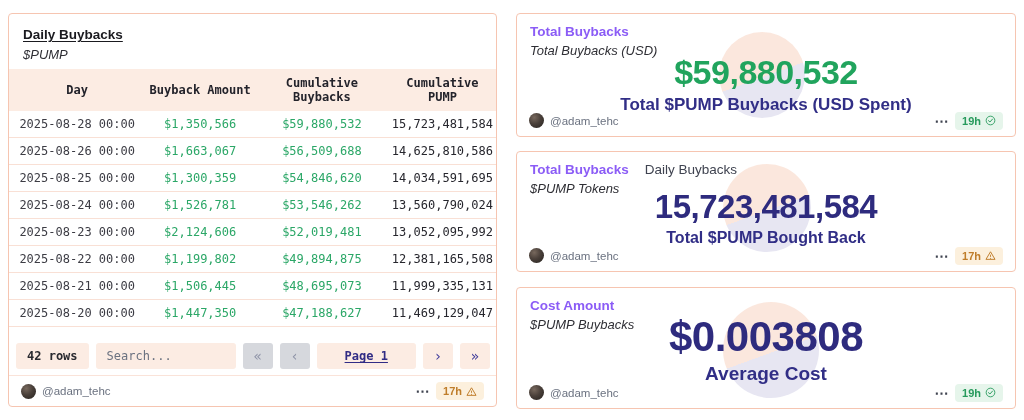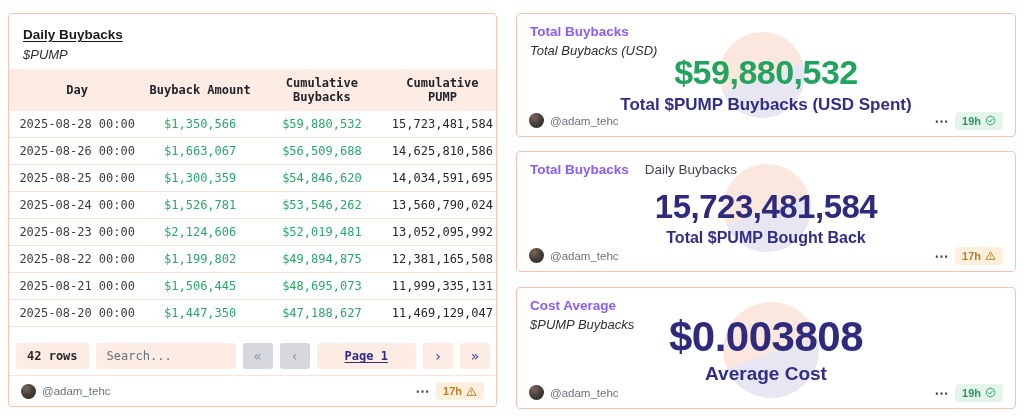--- a/index.html
+++ b/index.html
@@ -241,20 +241,21 @@
   </div>
 </section>
 
 <section class="panel card card-2">
   <div class="watermark"></div>
   <div class="card-head">
     <div class="card-title-row">
       <span class="card-title">Total Buybacks</span>
       <span class="card-title-secondary">Daily Buybacks</span>
     </div>
+    <div class="card-subtitle">$PUMP Tokens</div>
   </div>
   <div class="card-body">
     <div class="card-value">15,723,481,584</div>
     <div class="card-caption">Total $PUMP Bought Back</div>
   </div>
   <div class="attribution">
     <span class="avatar"></span>
     <span class="handle">@adam_tehc</span>
     <span class="spacer"></span>
     <span class="more">⋯</span>
@@ -266,21 +267,21 @@
         <circle cx="8" cy="11.9" r="0.8" fill="currentColor"></circle>
       </svg>
     </span>
   </div>
 </section>
 
 <section class="panel card card-3">
   <div class="watermark"></div>
   <div class="card-head">
     <div class="card-title-row">
-      <span class="card-title">Cost Average</span>
+      <span class="card-title">Cost Amount</span>
     </div>
     <div class="card-subtitle">$PUMP Buybacks</div>
   </div>
   <div class="card-body">
     <div class="card-value">$0.003808</div>
     <div class="card-caption">Average Cost</div>
   </div>
   <div class="attribution">
     <span class="avatar"></span>
     <span class="handle">@adam_tehc</span>

